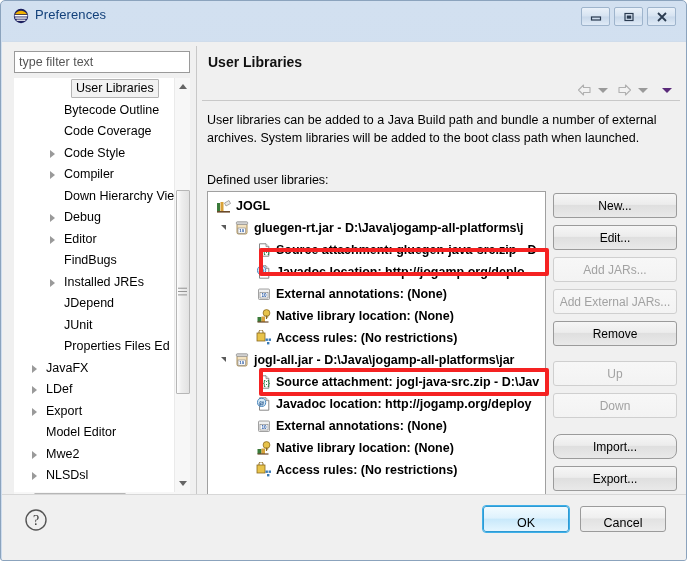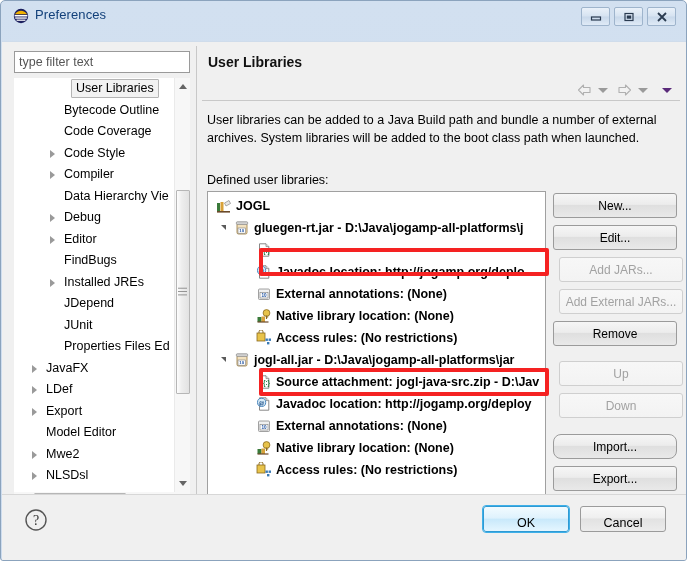--- a/index.html
+++ b/index.html
@@ -257,21 +257,20 @@
     border: 1px solid #9b9b9b;
     border-radius: 3px;
     background: linear-gradient(to bottom, #f6f6f6 0%, #ececec 45%, #dfdfdf 50%, #e9e9e9 100%);
     cursor: default;
     padding: 0;
   }
   .sbtn.disabled {
     color: #a2a2a2;
     border-color: #cfcfcf;
     background: linear-gradient(to bottom, #f7f7f7 0%, #f3f3f3 100%);
-    margin-left: 6px;
   }
 
   
   #footer {
     position: absolute; left: 1px; top: 493px;
     width: 685px; height: 67px;
     background: #f0f0f0;
     border-top: 1px solid #d7d7d7;
   }
   #help-icon {
@@ -352,21 +351,21 @@
         </div>
         <div class="nav-row">
           <span class="nav-arrow" style="left: 36px;"></span>
           <span class="nav-label" style="left: 50px;">Code Style</span>
         </div>
         <div class="nav-row">
           <span class="nav-arrow" style="left: 36px;"></span>
           <span class="nav-label" style="left: 50px;">Compiler</span>
         </div>
         <div class="nav-row">
-          <span class="nav-label" style="left: 50px;">Data Hierarchy Vie</span>
+          <span class="nav-label" style="left: 50px;">Down Hierarchy Vie</span>
         </div>
         <div class="nav-row">
           <span class="nav-arrow" style="left: 36px;"></span>
           <span class="nav-label" style="left: 50px;">Debug</span>
         </div>
         <div class="nav-row">
           <span class="nav-arrow" style="left: 36px;"></span>
           <span class="nav-label" style="left: 50px;">Editor</span>
         </div>
         <div class="nav-row">
@@ -473,20 +472,21 @@
                 <text x="7.7" y="12.4" font-family="Liberation Sans, sans-serif" font-size="4.4" fill="#1b4fa0" text-anchor="middle">10</text>
               </svg></span>
             <span class="lib-text" style="left: 46px;">gluegen-rt.jar - D:\Java\jogamp-all-platforms\j</span>
           </div>
           <div class="lib-row">
             <span class="lib-icon" style="left: 48px;"><svg width="16" height="16" viewBox="0 0 16 16">
                 <path d="M3.5 1.8 H10 L12.8 4.6 V14.2 H3.5 Z" fill="#ffffff" stroke="#7a7a7a" stroke-width=".9"></path>
                 <path d="M10 1.8 V4.6 H12.8" fill="#e4e4e4" stroke="#7a7a7a" stroke-width=".7"></path>
                 <text x="6.9" y="11.4" font-family="Liberation Sans, sans-serif" font-size="6.5" fill="#1f7a3f">{:}</text>
               </svg></span>
+            <span class="lib-text" style="left: 68px;">Source attachment: gluegen-java-src.zip - D</span>
           </div>
           <div class="lib-row">
             <span class="lib-icon" style="left: 48px;"><svg width="16" height="16" viewBox="0 0 16 16">
                 <path d="M3.5 1.8 H10 L12.8 4.6 V14.2 H3.5 Z" fill="#ffffff" stroke="#7a7a7a" stroke-width=".9"></path>
                 <path d="M10 1.8 V4.6 H12.8" fill="#e4e4e4" stroke="#7a7a7a" stroke-width=".7"></path>
                 <circle cx="5.6" cy="6.4" r="4.1" fill="#d9ecf7" stroke="#3a7ab5" stroke-width=".9"></circle>
                 <text x="5.6" y="8.7" font-family="Liberation Serif, serif" font-size="6.4" fill="#1b4f8a" text-anchor="middle">@</text>
               </svg></span>
             <span class="lib-text" style="left: 68px;">Javadoc location: http://jogamp.org/deplo</span>
           </div>

